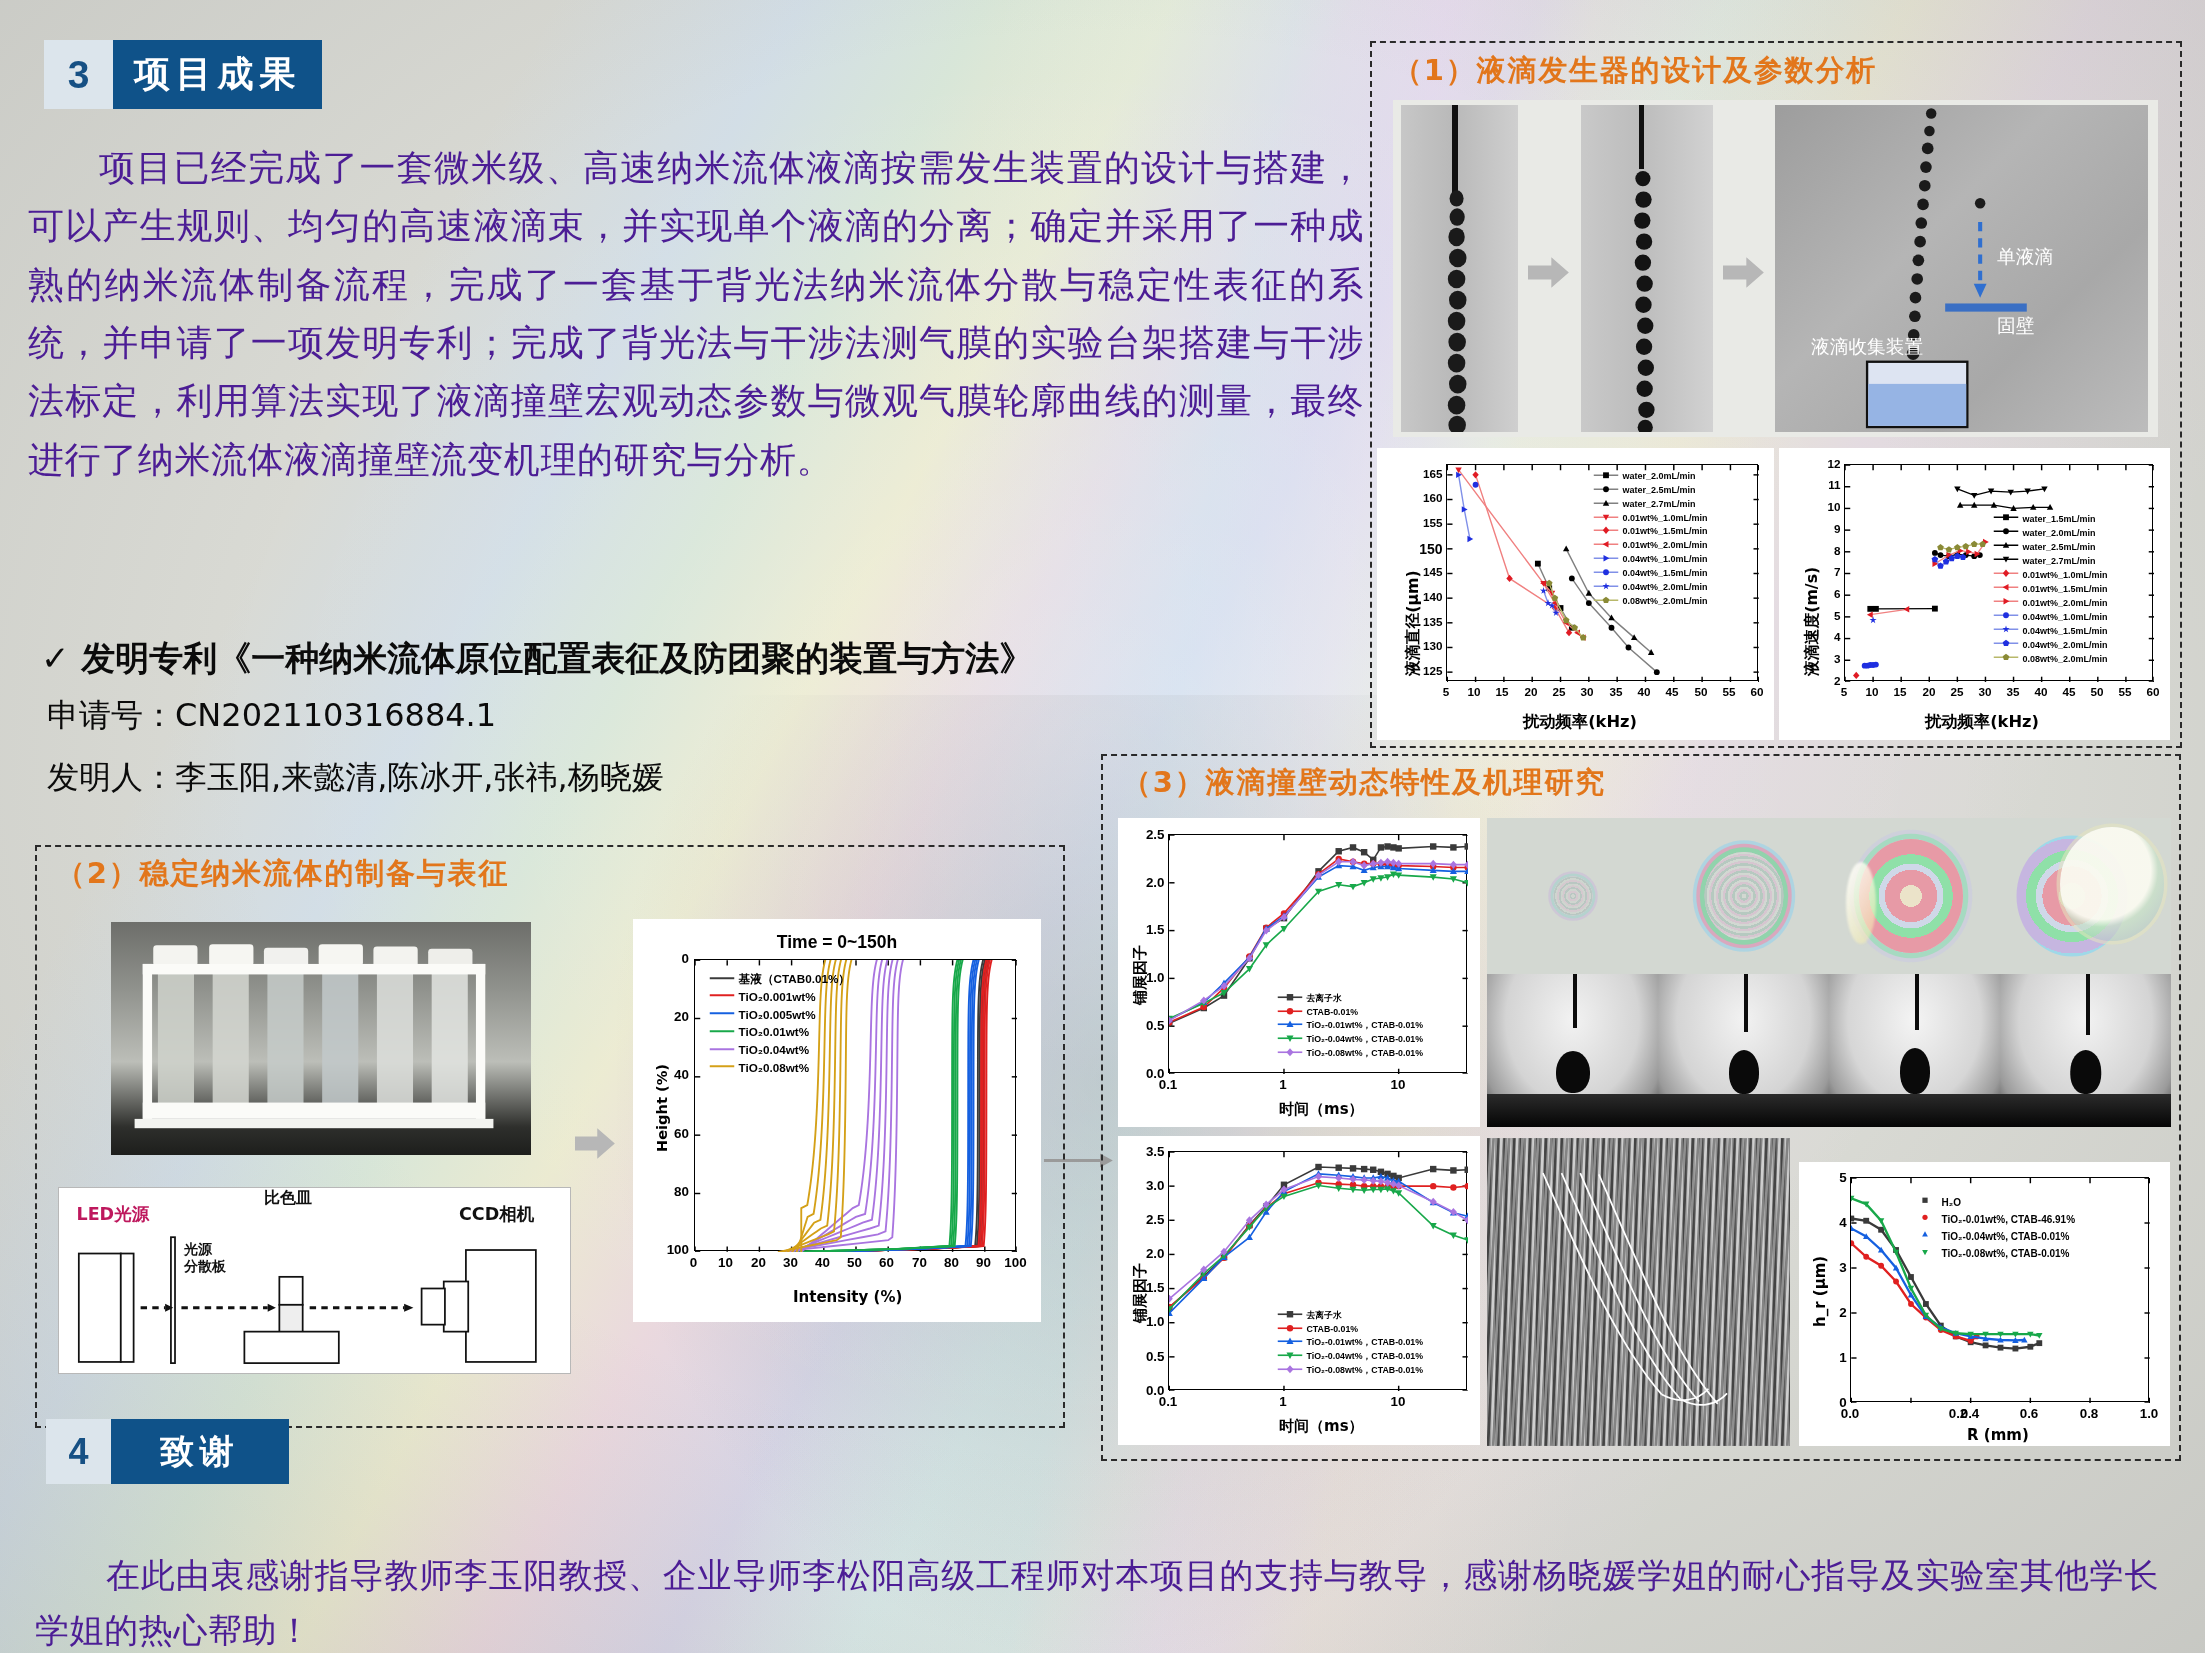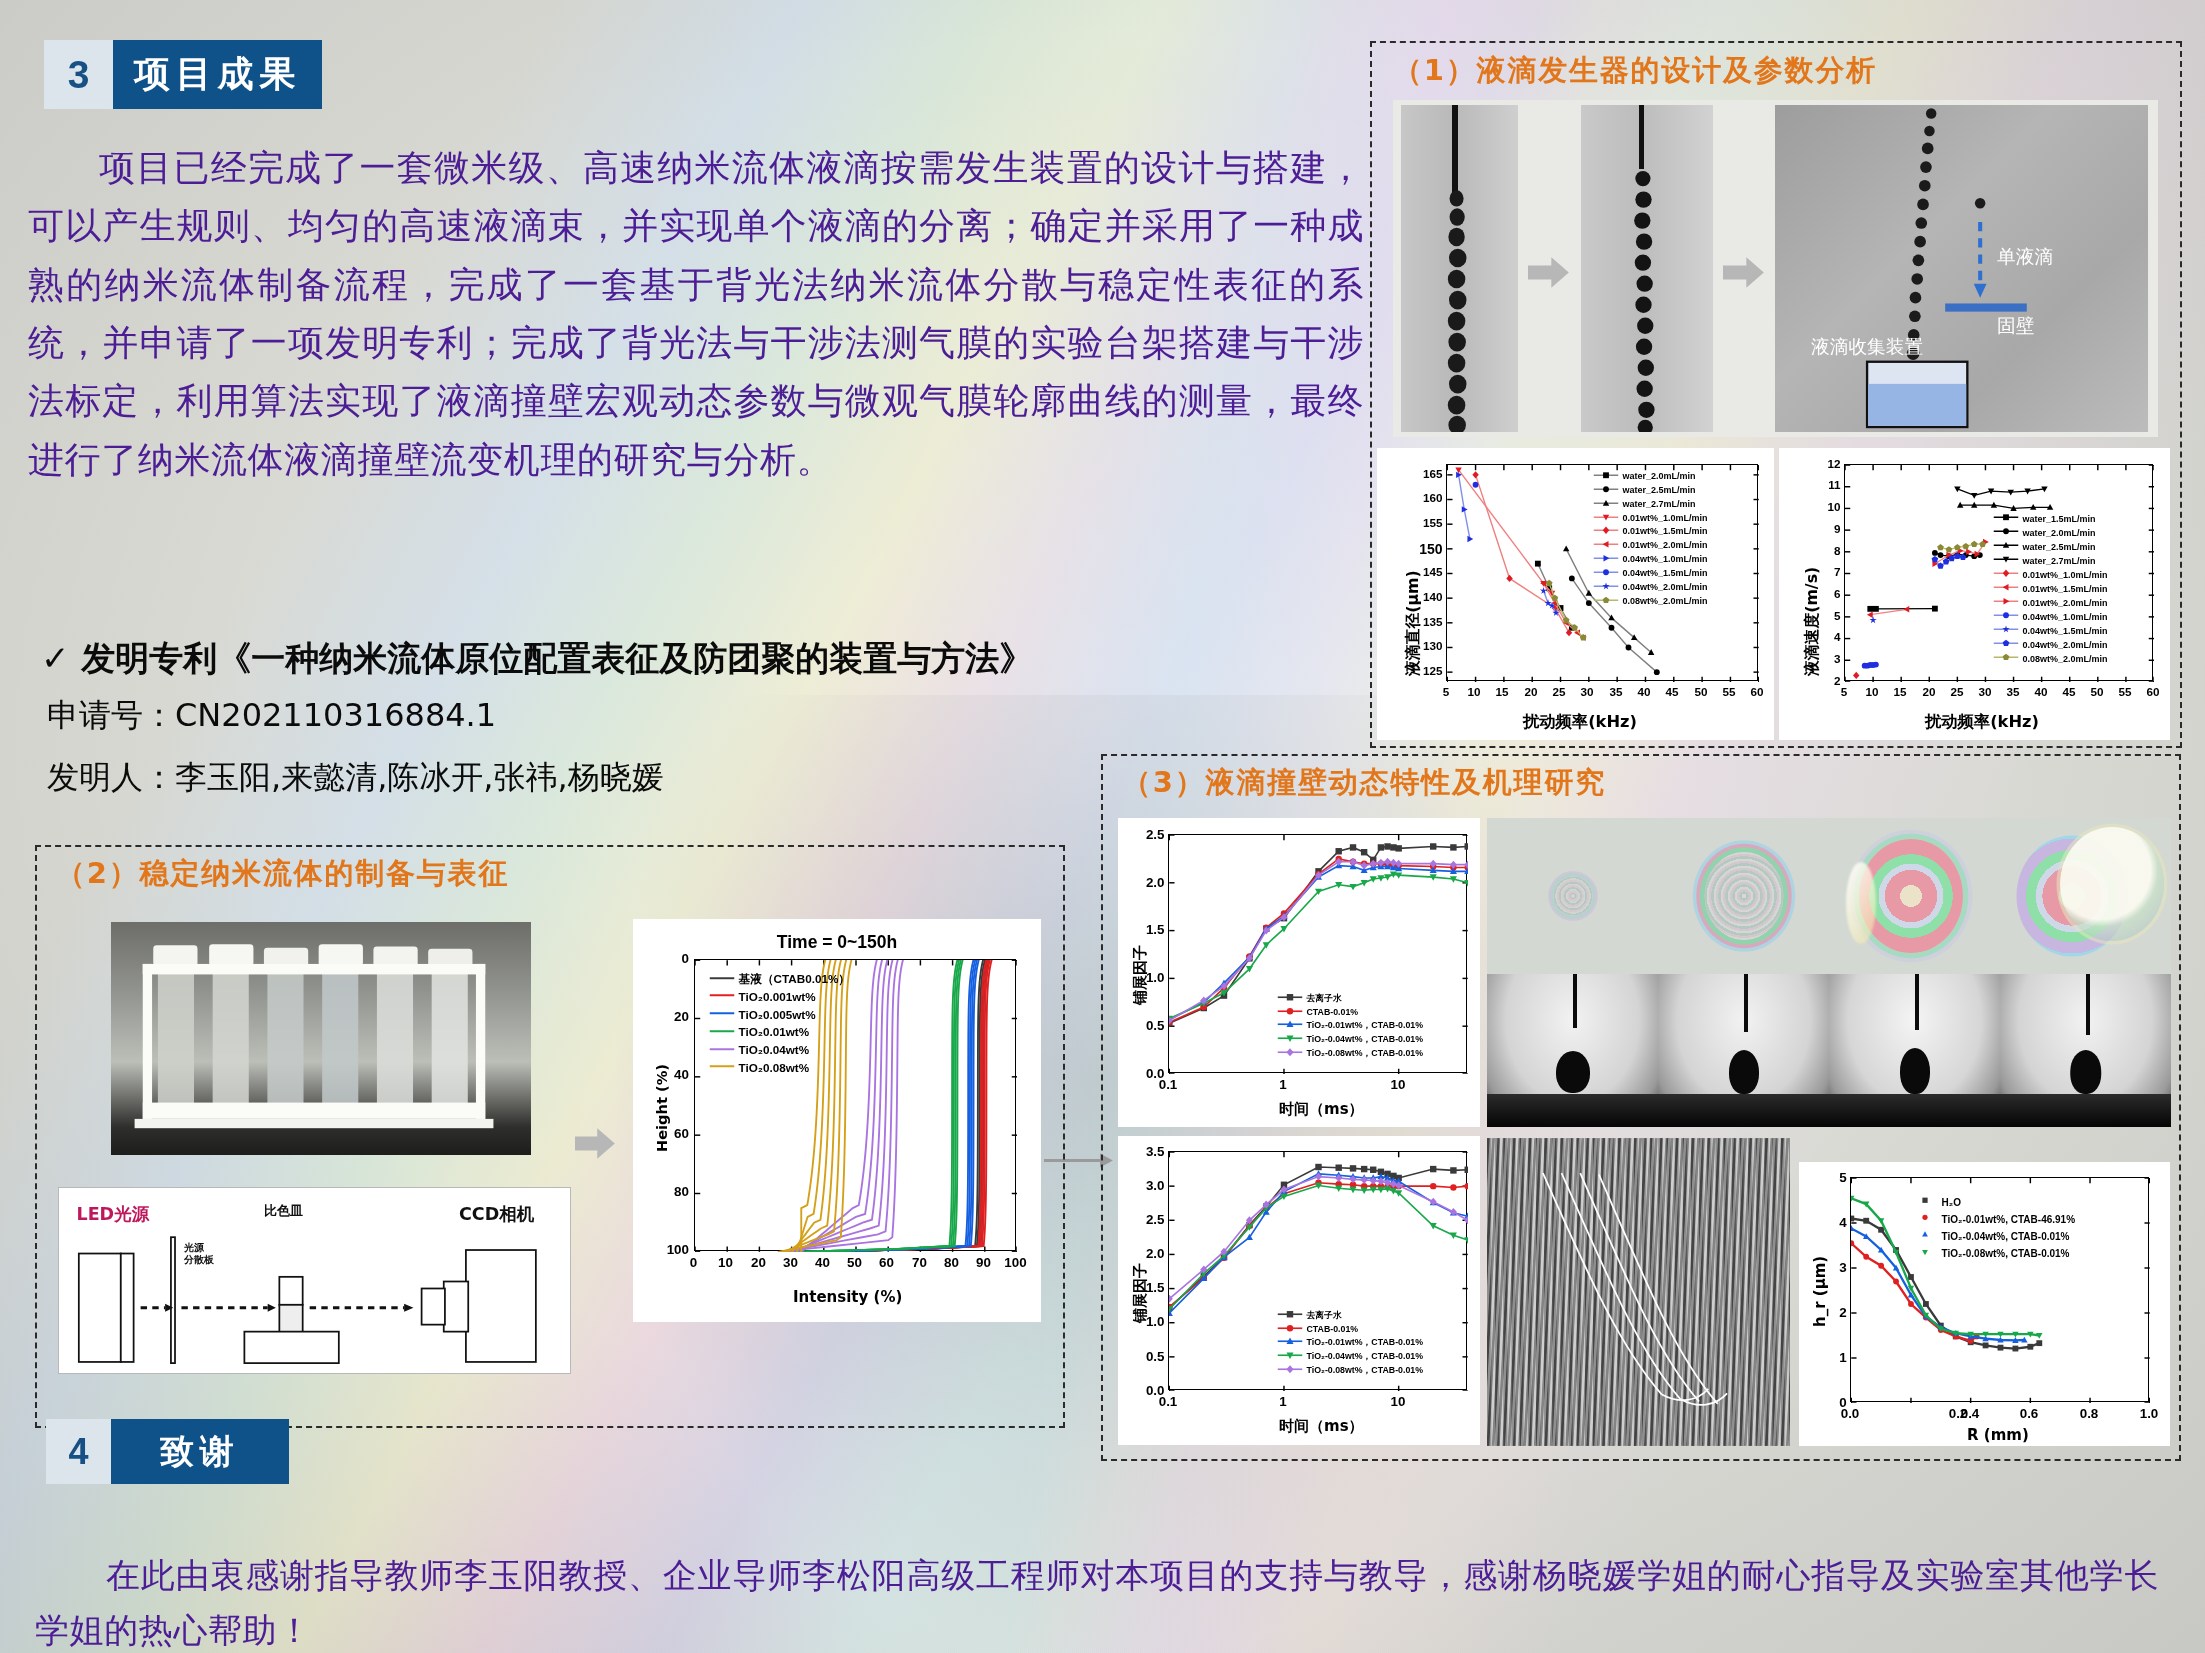--- a/index.html
+++ b/index.html
@@ -1024,23 +1024,23 @@
     <rect x="622" y="172" width="40" height="62" fill="#fff" stroke="#111" stroke-width="3"></rect>
 
     <line x1="140" y1="205" x2="182" y2="205" stroke="#111" stroke-width="5" stroke-dasharray="11 9"></line>
     <polygon points="196,205 182,198 182,212" fill="#111"></polygon>
     <line x1="210" y1="205" x2="358" y2="205" stroke="#111" stroke-width="5" stroke-dasharray="11 9"></line>
     <polygon points="372,205 358,198 358,212" fill="#111"></polygon>
     <line x1="430" y1="205" x2="592" y2="205" stroke="#111" stroke-width="5" stroke-dasharray="11 9"></line>
     <polygon points="608,205 592,198 592,212" fill="#111"></polygon>
   </svg>
   <div style="position:absolute;left:17.5px;top:14px;font-size:17.5px;font-weight:bold;color:#be185d;font-family:'DejaVu Sans',sans-serif;">LED光源</div>
-  <div style="position:absolute;left:125px;top:54px;font-size:10px;font-weight:bold;color:#111;line-height:1.18;white-space:pre-line;font-family:Liberation Serif, serif;">光源
+  <div style="position:absolute;left:125px;top:54px;font-size:14px;font-weight:bold;color:#111;line-height:1.18;white-space:pre-line;font-family:Liberation Serif, serif;">光源
 分散板</div>
-  <div style="position:absolute;left:205px;top:14px;font-size:13px;font-weight:bold;color:#111;font-family:'DejaVu Sans',sans-serif;">比色皿</div>
+  <div style="position:absolute;left:205px;top:0;font-size:16px;font-weight:bold;color:#111;font-family:'DejaVu Sans',sans-serif;">比色皿</div>
   <div style="position:absolute;left:400px;top:14px;font-size:17.5px;font-weight:bold;color:#111;font-family:'DejaVu Sans',sans-serif;">CCD相机</div>
 </div>
 
 <svg width="70" height="35" style="position:absolute;left:1044px;top:1143px;z-index:3;" viewBox="0 0 120 60">
   <line x1="0" y1="30" x2="100" y2="30" stroke="#9a9a9a" stroke-width="5"></line>
   <polygon points="118,30 96,18 96,42" fill="#9a9a9a"></polygon>
 </svg>
 
 <div class="panel" style="left:1101px; top:754px; width:1080px; height:707px;"></div>
 <div class="panel-title" style="left:1122px; top:763px;">（3）液滴撞壁动态特性及机理研究</div>

